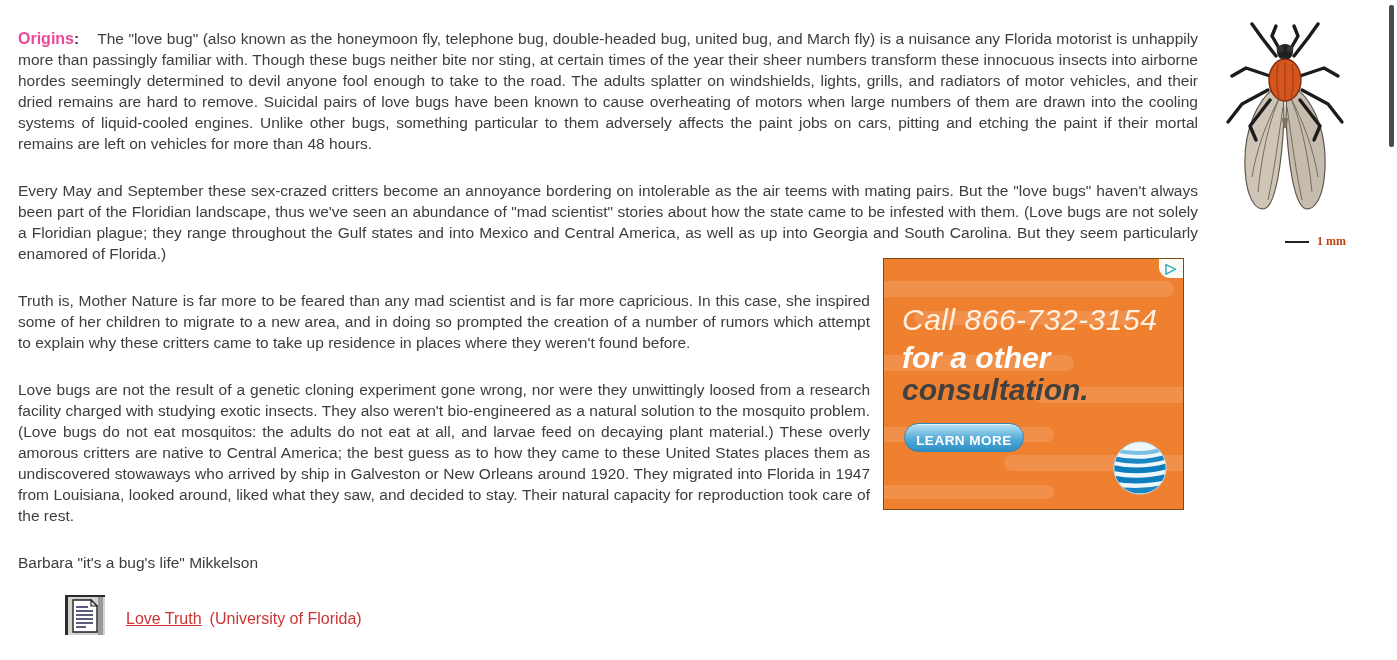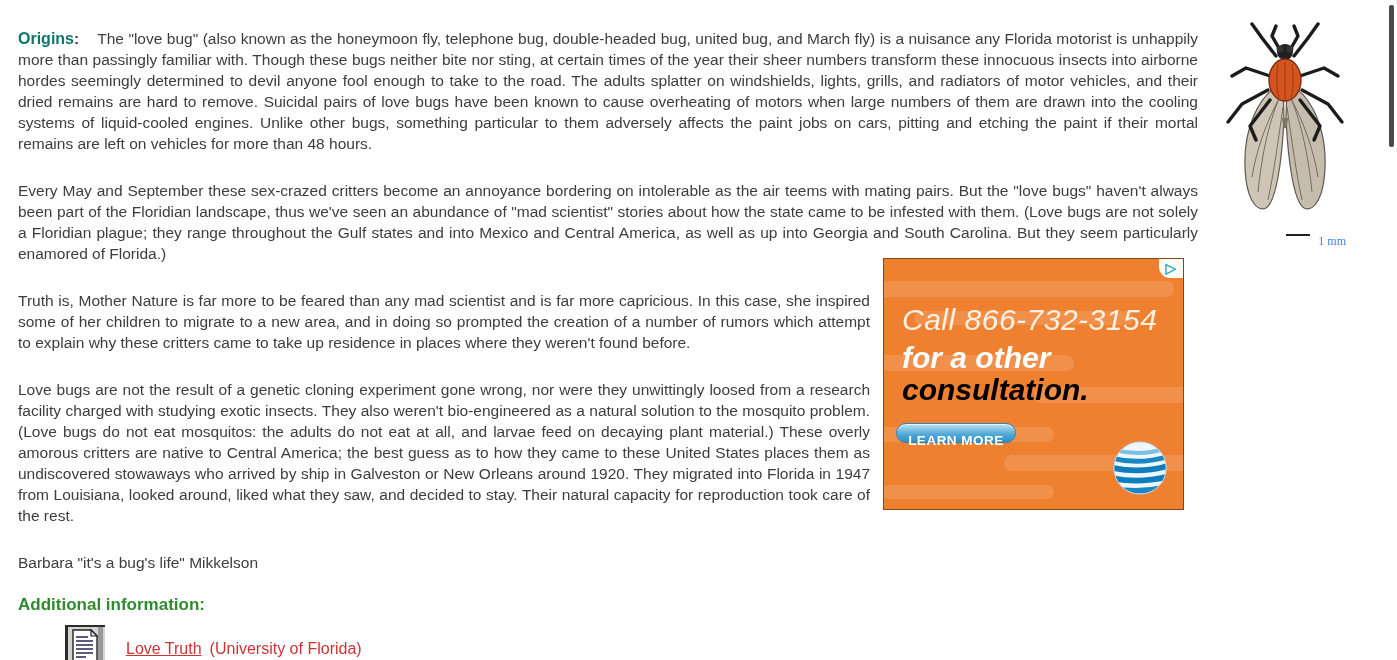--- a/index.html
+++ b/index.html
@@ -16,59 +16,59 @@
   
   .content { position: absolute; left: 18px; top: 0; width: 1180px; }
   .content p {
     margin: 0 0 26px 0;
     font-size: 15.5px;
     line-height: 21px;
     text-align: justify;
   }
   .content p.first { margin-top: 28px; }
   .content p.narrow { width: 852px; }
-  .origins-label { color: #0f766e; font-weight: bold; font-size: 16px; }
+  .origins-label { color: #ec4899; font-weight: bold; font-size: 16px; }
   .origins-colon { font-weight: bold; color: #3d3d3d; margin-right: 18px; }
   .attribution { text-align: left !important; margin-bottom: 22px !important; }
   .additional-heading {
     color: #2e8b2e; font-weight: bold; font-size: 17px;
     margin: 0 0 10px 0;
   }
   .ref-row { display: flex; align-items: flex-end; padding-left: 47px; }
   .ref-icon-box { width: 40px; height: 40px; position: relative; cursor: pointer; }
   .ref-links { font-size: 16px; margin-left: 21px; padding-bottom: 7px; white-space: nowrap; }
   .ref-link { color: #cc3333; text-decoration: underline; cursor: pointer; }
   .ref-source { color: #cc3333; margin-left: 8px; }
 
   
   .figure { position: absolute; left: 1210px; top: 22px; width: 150px; }
   .scale-row {
-    display: flex; align-items: flex-start; justify-content: flex-end;
+    display: flex; align-items: center; justify-content: flex-end;
     gap: 8px; margin-top: 2px; padding-right: 14px;
-    font-family: "Liberation Serif", serif; font-weight: normal;
-    font-size: 12px; color: #3b82f6;
+    font-family: "Liberation Serif", serif; font-weight: bold;
+    font-size: 12px; color: #c2410c;
   }
   .scale-line { display: inline-block; width: 24px; height: 2px; background: #222222; }
 
   
   .ad {
     position: absolute; left: 883px; top: 258px;
     width: 301px; height: 252px;
     background: #ef8030;
     border: 1px solid #7a4a1a;
     overflow: hidden; cursor: pointer;
   }
   .streak { position: absolute; background: rgba(255,255,255,0.13); border-radius: 12px; }
   .ad-line { position: absolute; left: 18px; font-style: italic; white-space: nowrap; }
   .ad-line1 { top: 44px; font-size: 30px; font-weight: 400; color: rgba(255,247,235,0.95); letter-spacing: 0.5px; text-align: right; }
   .ad-line2 { top: 82px; font-size: 30px; font-weight: bold; color: #ffffff; }
-  .ad-line3 { top: 114px; font-size: 30px; font-weight: bold; color: #000000; }
+  .ad-line3 { top: 114px; font-size: 30px; font-weight: bold; color: #404040; }
   .learn-btn {
-    position: absolute; left: 12px; top: 164px;
-    width: 120px; height: 20px; border-radius: 17px;
+    position: absolute; left: 20px; top: 164px;
+    width: 120px; height: 29px; border-radius: 17px;
     background: linear-gradient(#b9e2f4, #54abd8 55%, #2e8fc7);
     border: 1px solid #2d84b5;
     box-shadow: inset 0 1px 0 rgba(255,255,255,0.65);
     color: #ffffff; font-weight: bold; font-size: 13.5px;
     letter-spacing: 0.5px; text-align: center; line-height: 33px;
     cursor: pointer;
   }
   .globe { position: absolute; right: 14px; bottom: 12px; width: 58px; height: 58px; }
   .adchoices {
     position: absolute; right: 0; top: 0; width: 24px; height: 19px;
@@ -93,21 +93,20 @@
     <p class="first"><span class="origins-label">Origins</span><span class="origins-colon">:</span><span>The "love bug" (also known as the honeymoon fly, telephone bug, double-headed bug, united bug, and March fly) is a nuisance any Florida motorist is unhappily more than passingly familiar with. Though these bugs neither bite nor sting, at certain times of the year their sheer numbers transform these innocuous insects into airborne hordes seemingly determined to devil anyone fool enough to take to the road. The adults splatter on windshields, lights, grills, and radiators of motor vehicles, and their dried remains are hard to remove. Suicidal pairs of love bugs have been known to cause overheating of motors when large numbers of them are drawn into the cooling systems of liquid-cooled engines. Unlike other bugs, something particular to them adversely affects the paint jobs on cars, pitting and etching the paint if their mortal remains are left on vehicles for more than 48 hours.</span></p>
 
     <p><span>Every May and September these sex-crazed critters become an annoyance bordering on intolerable as the air teems with mating pairs. But the "love bugs" haven't always been part of the Floridian landscape, thus we've seen an abundance of "mad scientist" stories about how the state came to be infested with them. (Love bugs are not solely a Floridian plague; they range throughout the Gulf states and into Mexico and Central America, as well as up into Georgia and South Carolina. But they seem particularly enamored of Florida.)</span></p>
 
     <p class="narrow"><span>Truth is, Mother Nature is far more to be feared than any mad scientist and is far more capricious. In this case, she inspired some of her children to migrate to a new area, and in doing so prompted the creation of a number of rumors which attempt to explain why these critters came to take up residence in places where they weren't found before.</span></p>
 
     <p class="narrow"><span>Love bugs are not the result of a genetic cloning experiment gone wrong, nor were they unwittingly loosed from a research facility charged with studying exotic insects. They also weren't bio-engineered as a natural solution to the mosquito problem. (Love bugs do not eat mosquitos: the adults do not eat at all, and larvae feed on decaying plant material.) These overly amorous critters are native to Central America; the best guess as to how they came to these United States places them as undiscovered stowaways who arrived by ship in Galveston or New Orleans around 1920. They migrated into Florida in 1947 from Louisiana, looked around, liked what they saw, and decided to stay. Their natural capacity for reproduction took care of the rest.</span></p>
 
     <p class="attribution">Barbara "it's a bug's life" Mikkelson</p>
 
-    <div class="additional-heading">Additional information:</div>
 
     <div class="ref-row">
       <div class="ref-icon-box">
         <svg width="40" height="40" viewBox="0 0 40 40">
           <rect x="0" y="0" width="40" height="40" fill="#d6d3ce"></rect>
           <rect x="33" y="2" width="5" height="38" fill="#9a9a9a"></rect>
           <rect x="0" y="0" width="3" height="40" fill="#2b2b2b"></rect>
           <rect x="0" y="0" width="40" height="2" fill="#2b2b2b"></rect>
           <polygon points="8,5 26,5 32,11 32,37 8,37" fill="#ffffff" stroke="#222222" stroke-width="1.4"></polygon>
           <polygon points="26,5 26,11 32,11" fill="#e8e8e8" stroke="#222222" stroke-width="1.2"></polygon>

